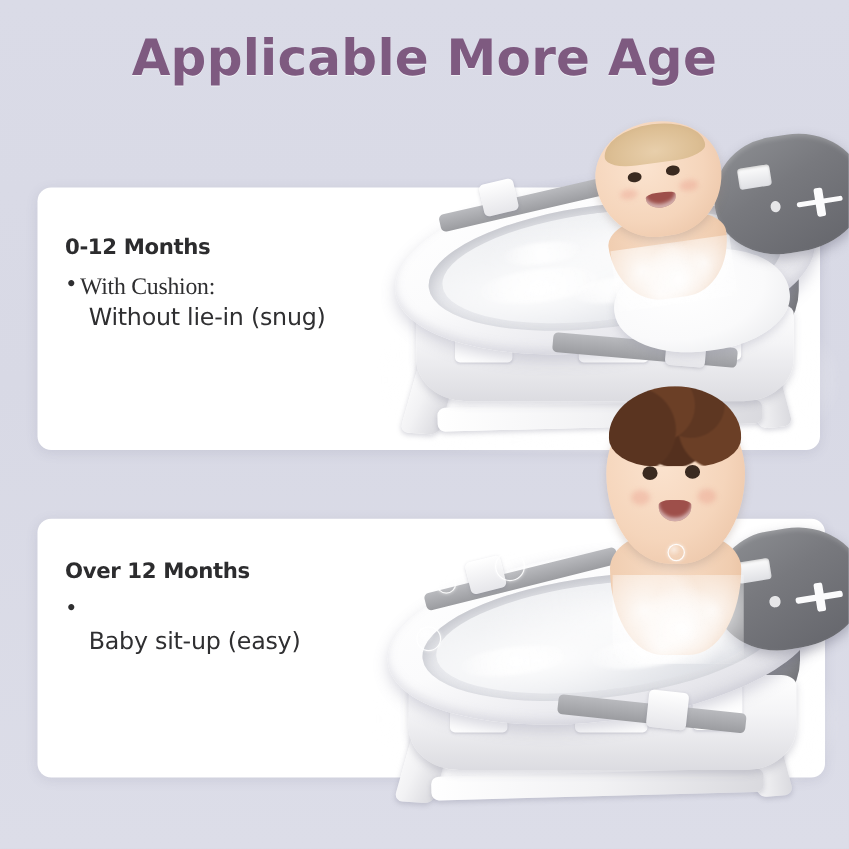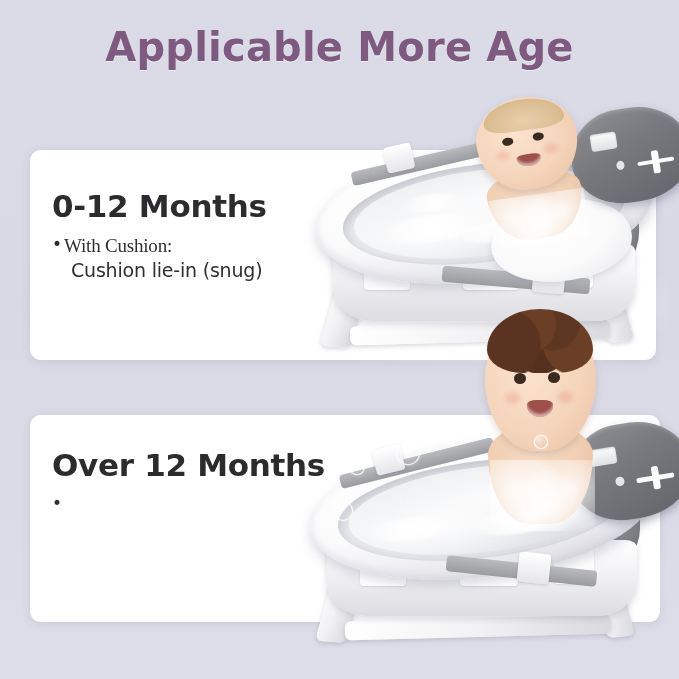--- a/index.html
+++ b/index.html
@@ -52,21 +52,21 @@
     position: absolute;
     left: 22px;
     top: 38px;
     width: 320px;
     z-index: 6;
   }
   #card-bottom .card-text { top: 32px; }
 
   .card-heading {
     font-family: "DejaVu Sans", sans-serif;
-    font-size: 31px;
+    font-size: 17px;
     font-weight: bold;
     color: #2c2c2e;
     letter-spacing: -0.3px;
     margin: 0 0 9px 0;
     white-space: nowrap;
   }
   .bullet-row {
     display: flex;
     align-items: flex-start;
     font-family: "DejaVu Sans", sans-serif;
@@ -383,21 +383,21 @@
 
   <div class="page-title">Applicable More Age</div>
 
   <div class="card" id="card-top">
     <div class="card-text">
       <div class="card-heading">0-12 Months</div>
       <div class="bullet-row">
         <span class="bullet-dot">•</span>
         <span class="bullet-lines">
           <span class="bullet-line-1">With Cushion:</span><br>
-          <span class="bullet-line-2">Cushion lie-in (snug)</span>
+          <span class="bullet-line-2">Without lie-in (snug)</span>
         </span>
       </div>
     </div>
   </div>
 
   <div class="photo" id="photo-top">
     <div class="photo-inner">
       <div class="floor-glow"></div>
 
       <div class="tub">
@@ -451,20 +451,21 @@
     </div>
   </div>
 
   <div class="card" id="card-bottom">
     <div class="card-text">
       <div class="card-heading">Over 12 Months</div>
       <div class="bullet-row">
         <span class="bullet-dot">•</span>
         <span class="bullet-lines">
           <br>
+          <span class="bullet-line-2">Baby sit-up (easy)</span>
         </span>
       </div>
     </div>
   </div>
 
   <div class="photo" id="photo-bottom">
     <div class="photo-inner">
       <div class="floor-glow"></div>
 
       <div class="tub">

